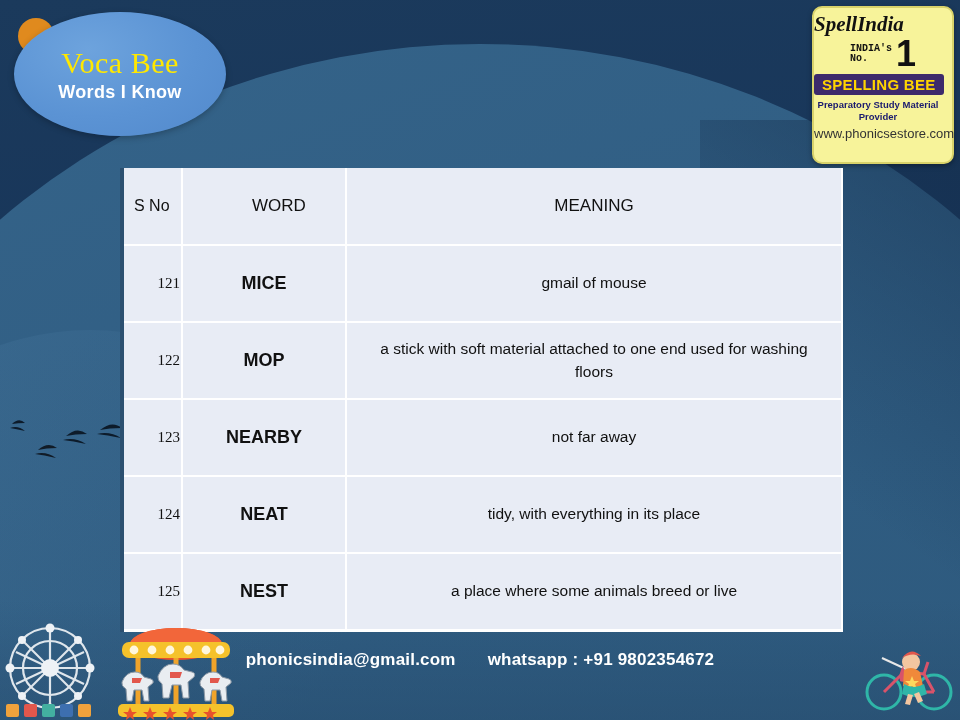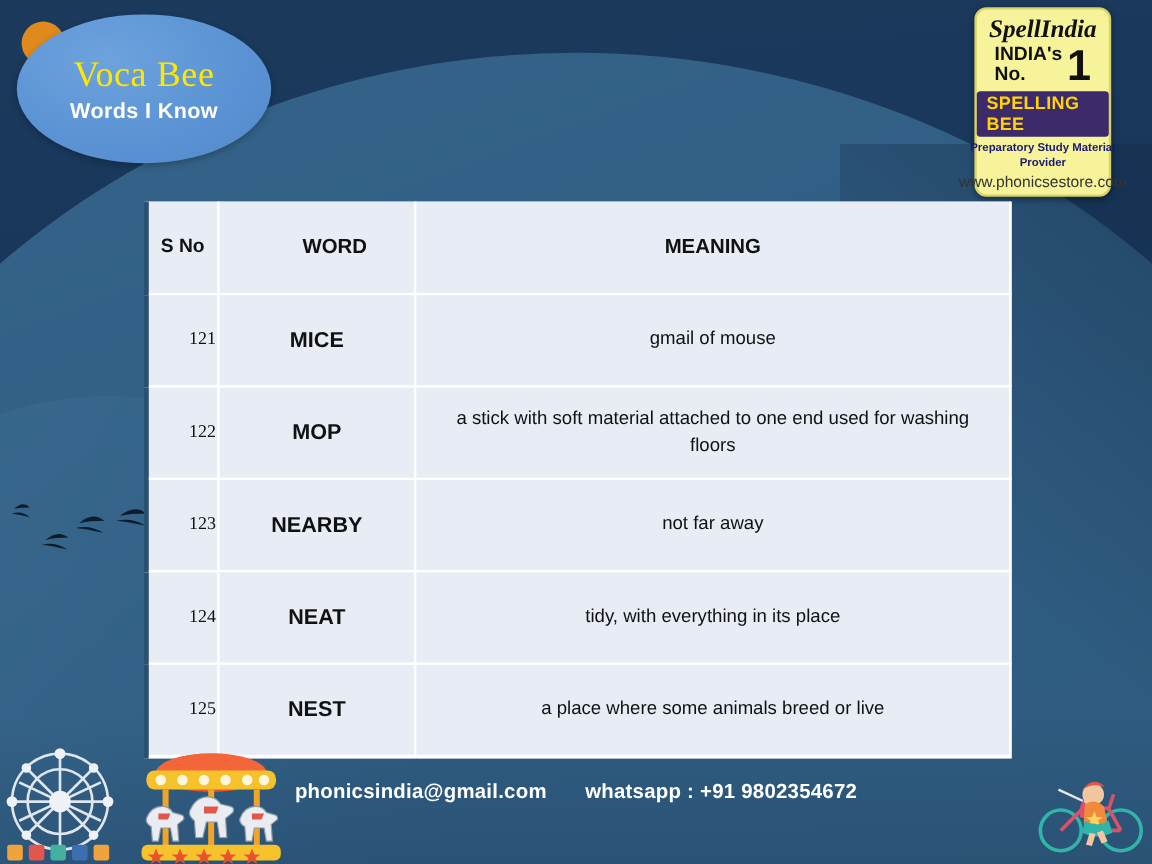--- a/index.html
+++ b/index.html
@@ -94,29 +94,29 @@
     height: 36px;
     border-radius: 50%;
     background: #e08a1e;
   }
 
   
   .badge {
     position: absolute;
     left: 812px;
     top: 6px;
-    width: 114px;
+    width: 142px;
     height: 158px;
     background: #f7f39a;
     border: 2px solid #d8d26a;
     border-radius: 10px;
     box-shadow: 0 2px 5px rgba(0,0,0,.35);
     display: flex;
     flex-direction: column;
-    align-items: center;
+    align-items: flex-start;
     padding-top: 5px;
     box-sizing: border-box;
   }
   .badge-brand {
     font-family: "Liberation Serif", serif;
     font-style: italic;
     font-weight: bold;
     font-size: 21px;
     color: #111111;
     line-height: 1.1;
@@ -124,24 +124,25 @@
   }
   .badge-rank {
     display: flex;
     align-items: center;
     justify-content: center;
     width: 100%;
     gap: 4px;
   }
   .badge-rank-text {
     font-weight: bold;
-    font-size: 16px;
+    font-size: 10px;
     color: #111;
     line-height: 1.05;
     text-align: left;
+    font-family: Liberation Mono, monospace;
   }
   .badge-rank-num {
     font-weight: bold;
     font-size: 36px;
     color: #111;
     line-height: .9;
   }
   .badge-strip {
     margin-top: 4px;
     background: #3d2a6b;
@@ -187,21 +188,21 @@
     border-bottom: 2px solid #ffffff;
     color: #111111;
   }
   .col-sno  { width: 60px; }
   .col-word { width: 164px; }
   .col-mean { width: 496px; }
 
   thead th {
     height: 74px;
     font-size: 17px;
-    font-weight: bold;
+    font-weight: normal;
     vertical-align: middle;
     border-bottom: 6px solid #3c6484;
   }
   thead th.h-sno {
     border-left: 4px solid #2c5070;
     text-align: left;
     padding-left: 10px;
     font-size: 16px;
   }
   thead th.h-word { text-align: center; padding-left: 31px; }

